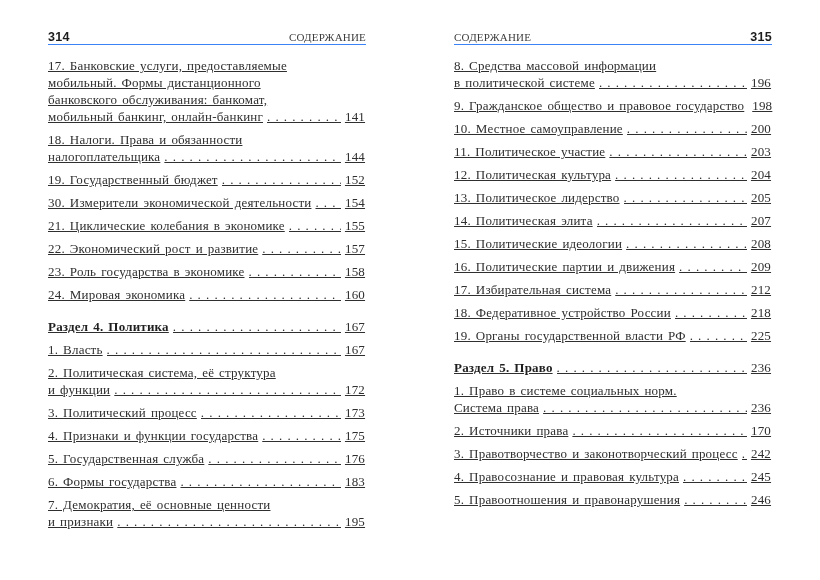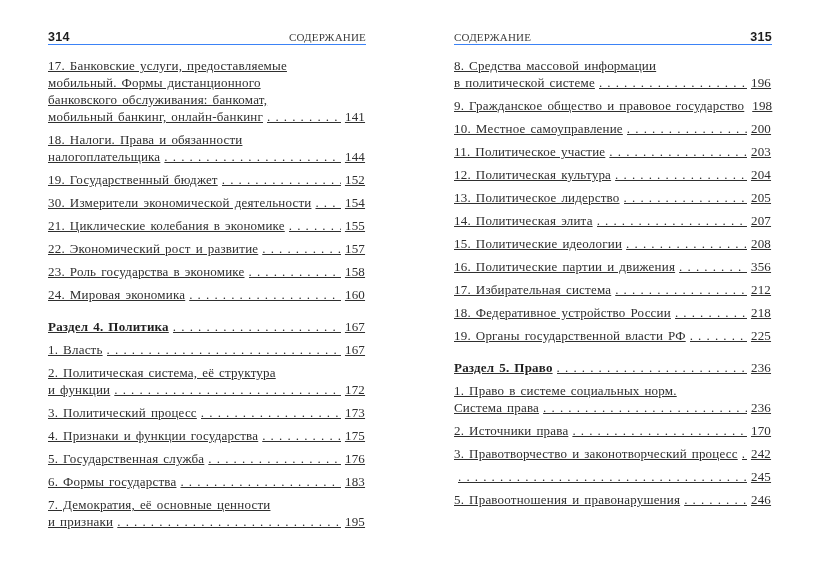--- a/index.html
+++ b/index.html
@@ -296,21 +296,21 @@
           <div class="toc-line">
             <span class="toc-text">15. Политические идеологии</span>
             <span class="leader"></span>
             <span class="toc-page">208</span>
           </div>
         </div>
         <div class="toc-item">
           <div class="toc-line">
             <span class="toc-text">16. Политические партии и движения</span>
             <span class="leader"></span>
-            <span class="toc-page">356</span>
+            <span class="toc-page">209</span>
           </div>
         </div>
         <div class="toc-item">
           <div class="toc-line">
             <span class="toc-text">17. Избирательная система</span>
             <span class="leader"></span>
             <span class="toc-page">212</span>
           </div>
         </div>
         <div class="toc-item">
@@ -353,20 +353,21 @@
         </div>
         <div class="toc-item">
           <div class="toc-line">
             <span class="toc-text">3. Правотворчество и законотворческий процесс</span>
             <span class="leader"></span>
             <span class="toc-page">242</span>
           </div>
         </div>
         <div class="toc-item">
           <div class="toc-line">
+            <span class="toc-text">4. Правосознание и правовая культура</span>
             <span class="leader"></span>
             <span class="toc-page">245</span>
           </div>
         </div>
         <div class="toc-item">
           <div class="toc-line">
             <span class="toc-text">5. Правоотношения и правонарушения</span>
             <span class="leader"></span>
             <span class="toc-page">246</span>
           </div>

